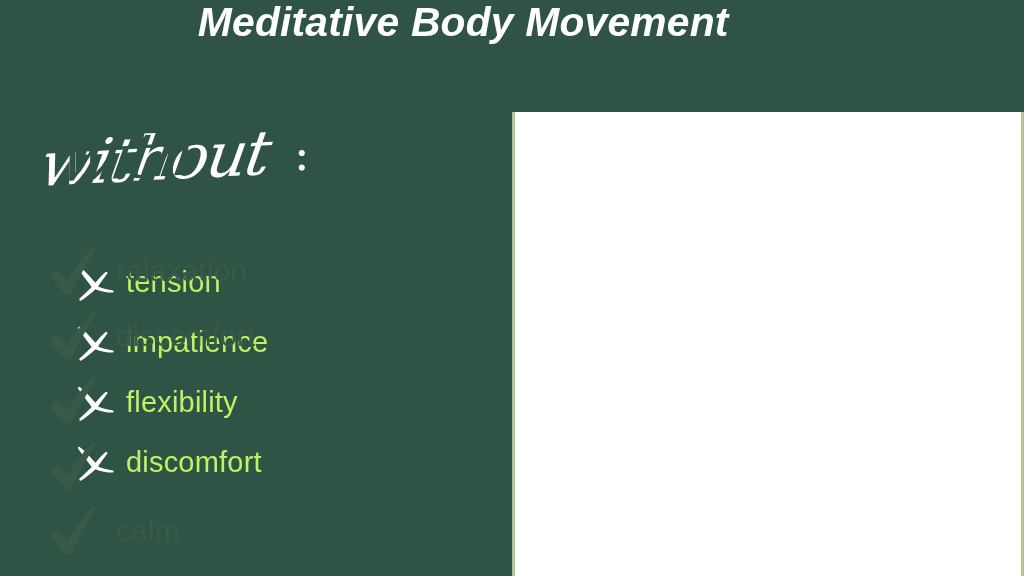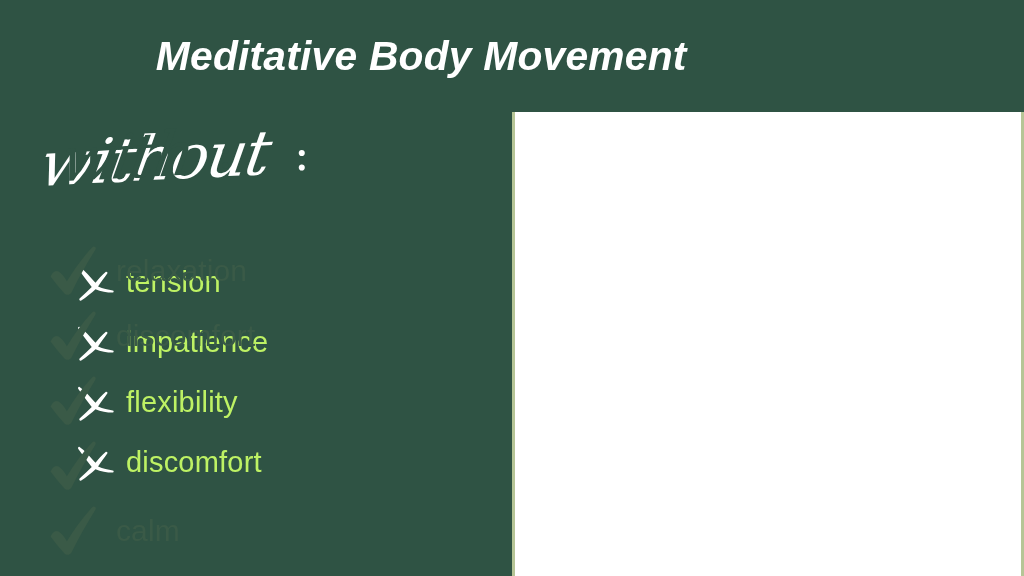--- a/index.html
+++ b/index.html
@@ -24,22 +24,23 @@
   }
 
   
   #title-bar {
     position: absolute;
     left: 0;
     top: 0;
     width: 842px;
     height: 112px;
     display: flex;
-    align-items: center;
+    align-items: flex-start;
     justify-content: center;
+    padding-left: 42px;
   }
   #page-title {
     font-family: "Liberation Sans", sans-serif;
     font-size: 40px;
     font-weight: bold;
     font-style: italic;
     color: #ffffff;
     letter-spacing: 0.2px;
     white-space: nowrap;
     transform: scaleX(1.02);

